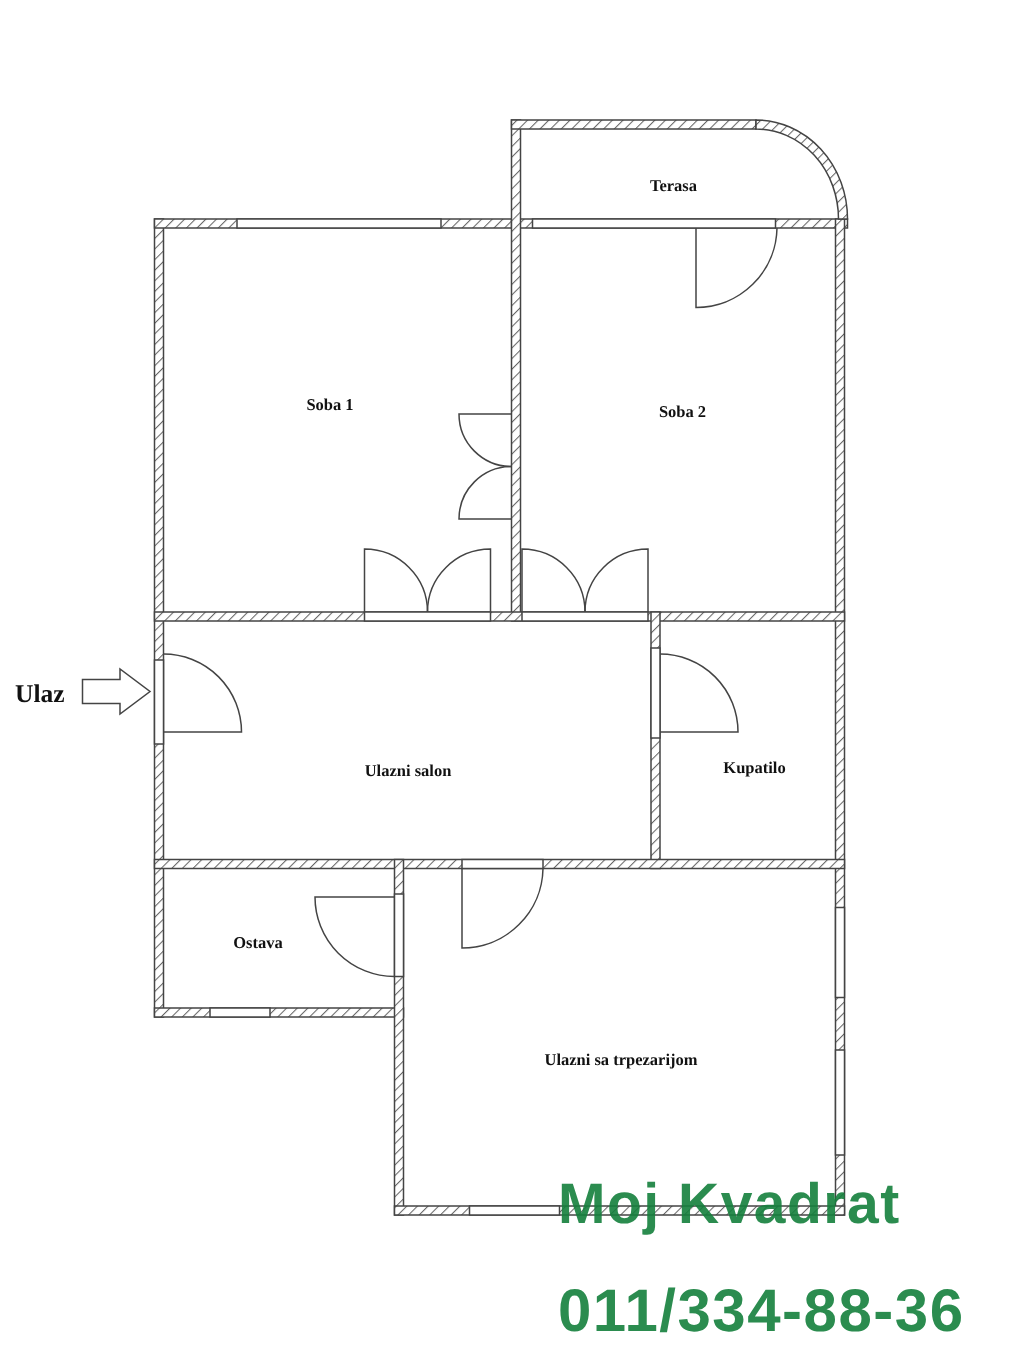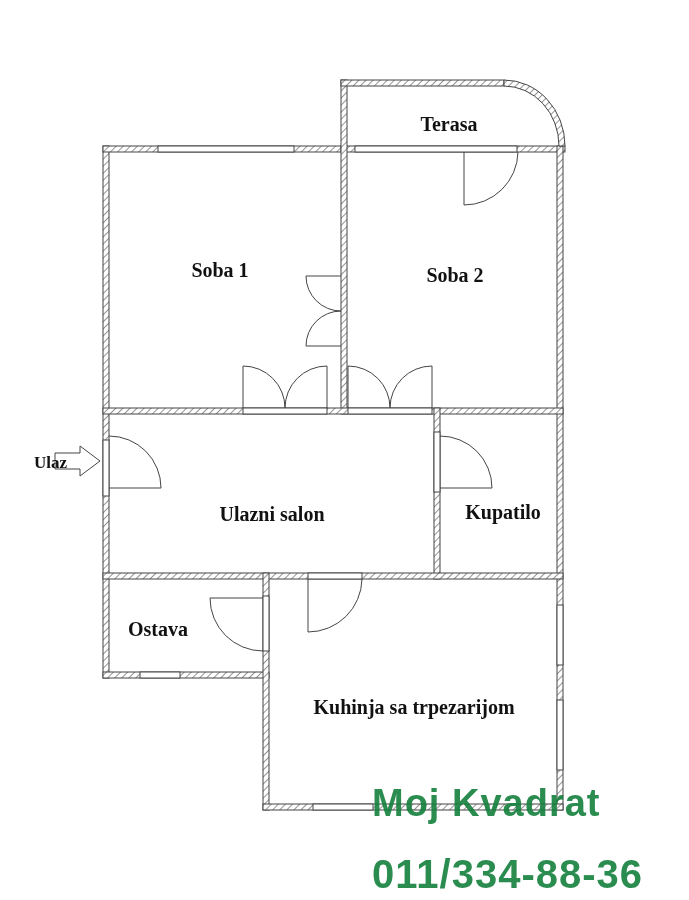--- a/index.html
+++ b/index.html
@@ -1,19 +1,19 @@
 <!DOCTYPE html>
 <html><head>
 <meta charset="utf-8">
 <style>
   html, body { margin:0; padding:0; background:#ffffff; }
   body { width:689px; height:900px; position:relative; overflow:hidden; font-family:"Liberation Serif", serif; }
   svg { position:absolute; left:0; top:0; }
-  .label { position:absolute; font-family:"Liberation Serif", serif; font-weight:bold; color:#111; font-size:20px; white-space:nowrap; transform:translate(-50%,-50%); }
-  .ulaz { position:absolute; left:10px; top:453px; font-family:"Liberation Serif", serif; font-weight:bold; font-size:17px; color:#111;margin-left:24px; }
+  .label { position:absolute; font-family:"Liberation Serif", serif; font-weight:bold; color:#111; font-size:11px; white-space:nowrap; transform:translate(-50%,-50%); }
+  .ulaz { position:absolute; left:10px; top:453px; font-family:"Liberation Serif", serif; font-weight:bold; font-size:17px; color:#111; }
   .wm { position:absolute; font-family:"Liberation Sans", sans-serif; font-weight:bold; color:#15803d; opacity:0.9; white-space:nowrap; }
   .wm1 { left:372px; top:782px; font-size:38px; letter-spacing:1px; }
   .wm2 { left:372px; top:852px; font-size:40px; letter-spacing:1px; }
 </style>
 </head>
 <body>
 
 <svg width="689" height="900" viewBox="0 0 689 900">
   <defs>
     <pattern id="hatch" patternUnits="userSpaceOnUse" width="5" height="5" patternTransform="rotate(45)">
@@ -90,19 +90,19 @@
   </g>
 
   <path d="M55 453 L80 453 L80 446 L100 461 L80 476 L80 469 L55 469 Z" fill="#ffffff" stroke="#444" stroke-width="1"></path>
 </svg>
 
 <div class="label" style="left:449px;top:124px;">Terasa</div>
 <div class="label" style="left:220px;top:270px;font-family:Liberation Serif, serif;">Soba 1</div>
 <div class="label" style="left:455px;top:275px;text-align:right;">Soba 2</div>
 <div class="label" style="left:272px;top:514px;">Ulazni salon</div>
 <div class="label" style="left:503px;top:512px;">Kupatilo</div>
-<div class="label" style="left:158px;top:629px;">Ostava</div>
-<div class="label" style="left:414px;top:707px;">Kuhinja sa trpezarijom</div>
+<div class="label" style="left:172px;top:629px;">Ostava</div>
+<div class="label" style="left:414px;top:707px;">Ulazni sa trpezarijom</div>
 
 <div class="ulaz">Ulaz</div>
 
 <div class="wm wm1">Moj Kvadrat</div>
 <div class="wm wm2">011/334-88-36</div>
 
 </body></html>

